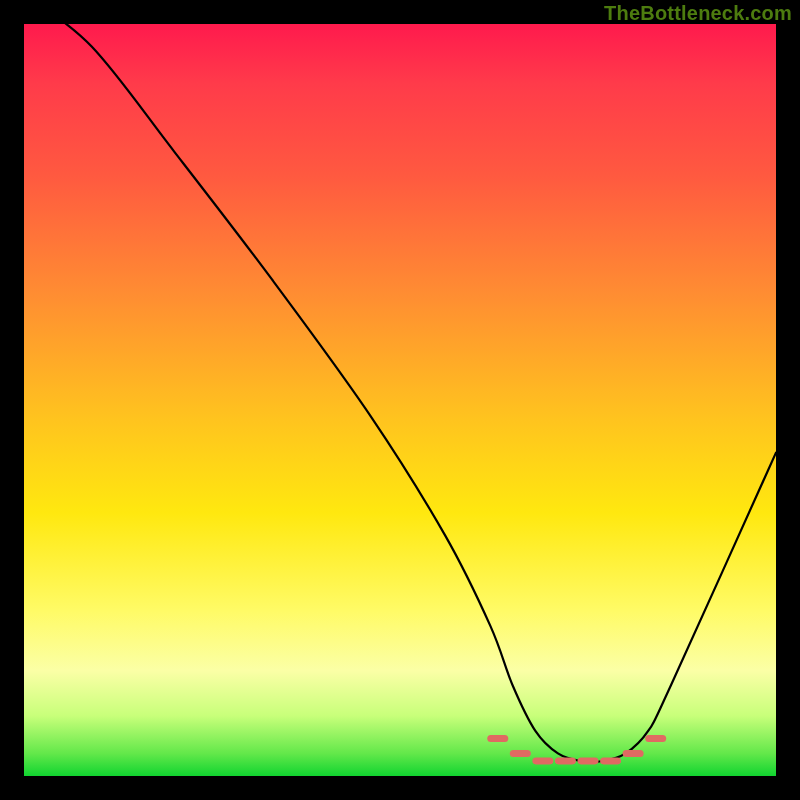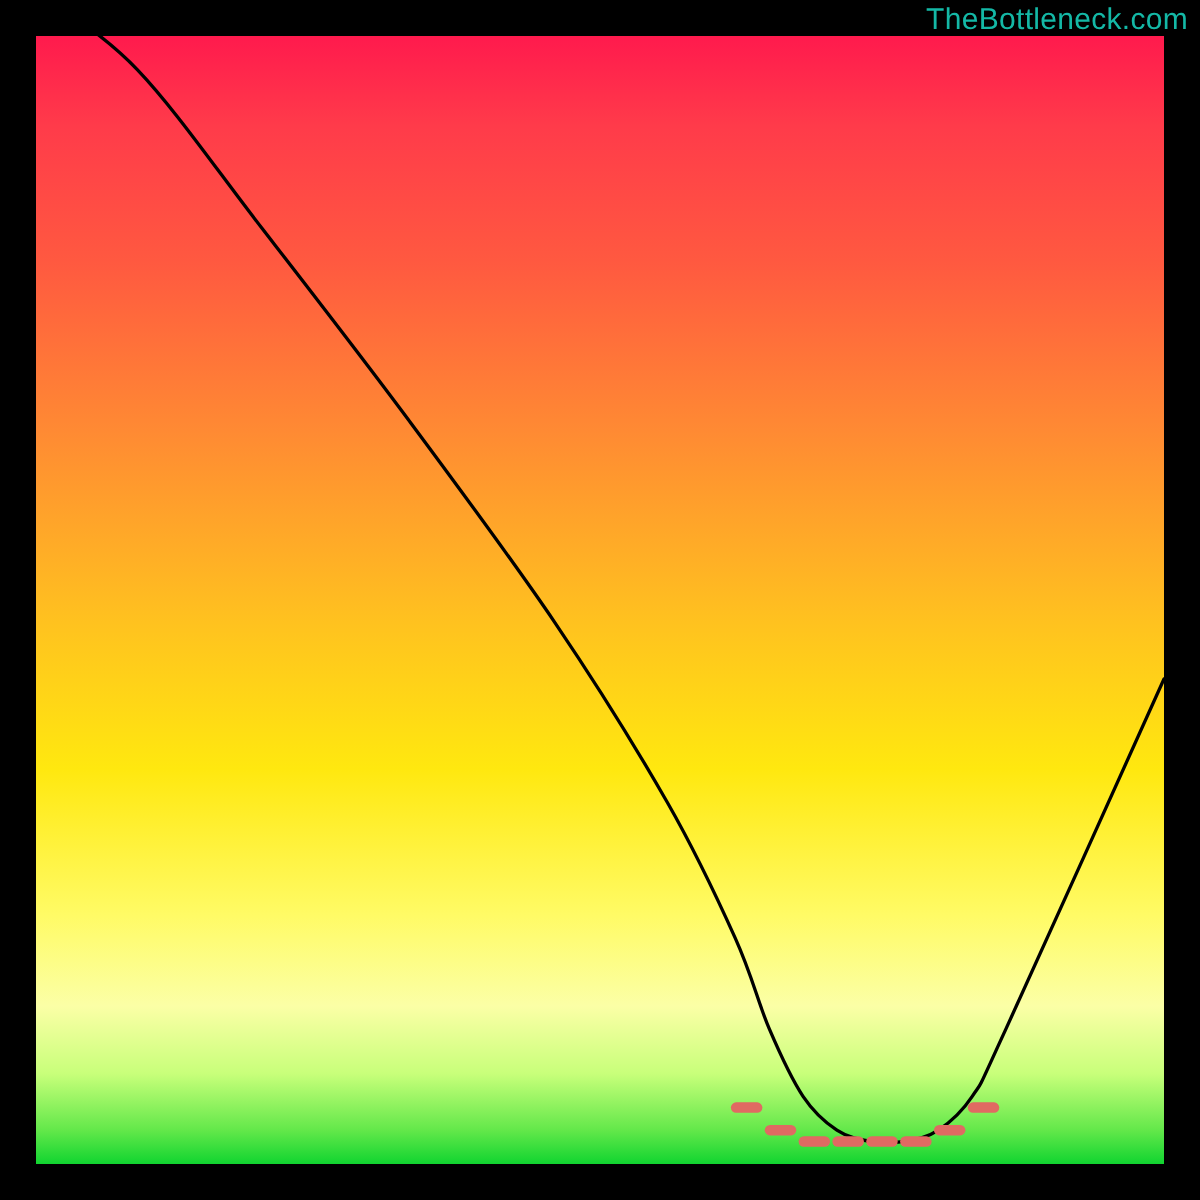--- a/index.html
+++ b/index.html
@@ -16,23 +16,23 @@
     left: 0;
     top: 0;
     width: 800px;
     height: 800px;
     background: #000;
   }
   .watermark {
     position: absolute;
     top: 2px;
     right: 8px;
-    color: #14b8a6;
+    color: #4d7c0f;
     font-size: 20px;
-    font-weight: 400;
+    font-weight: 700;
     letter-spacing: 0.2px;
     user-select: none;
   }
   .plot {
     position: absolute;
     left: 24px;
     top: 24px;
     width: 752px;
     height: 752px;
   }

